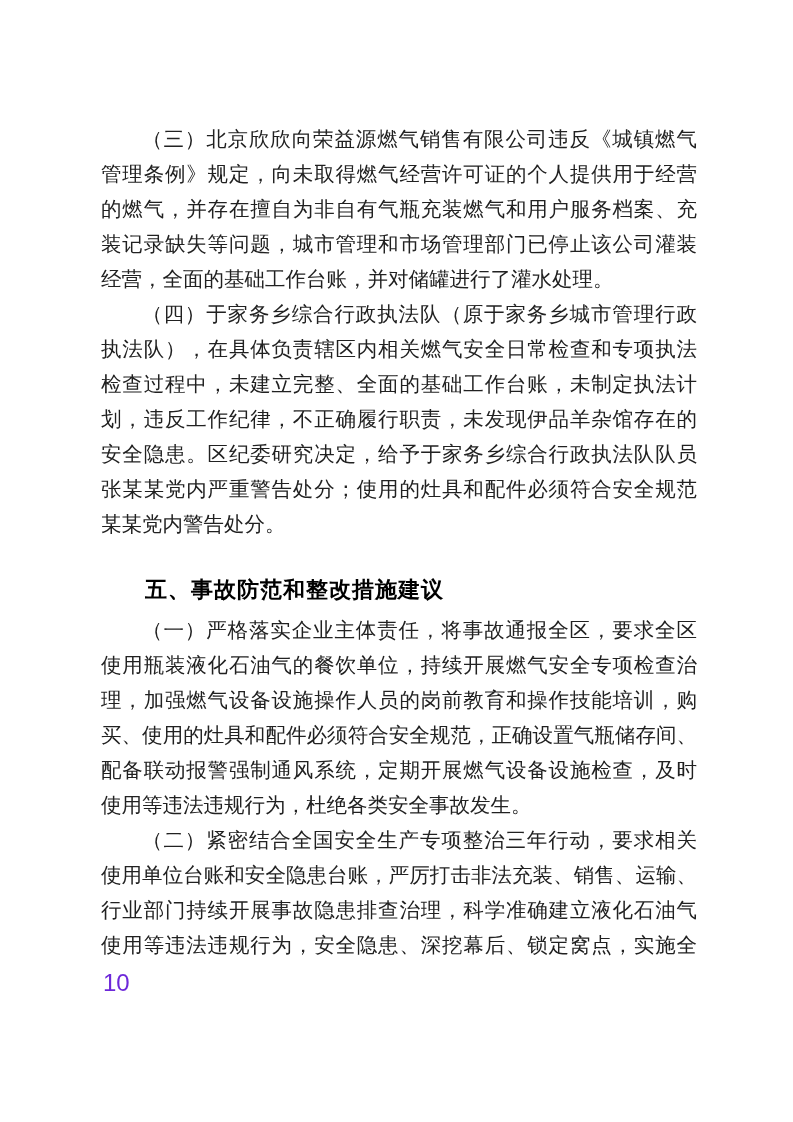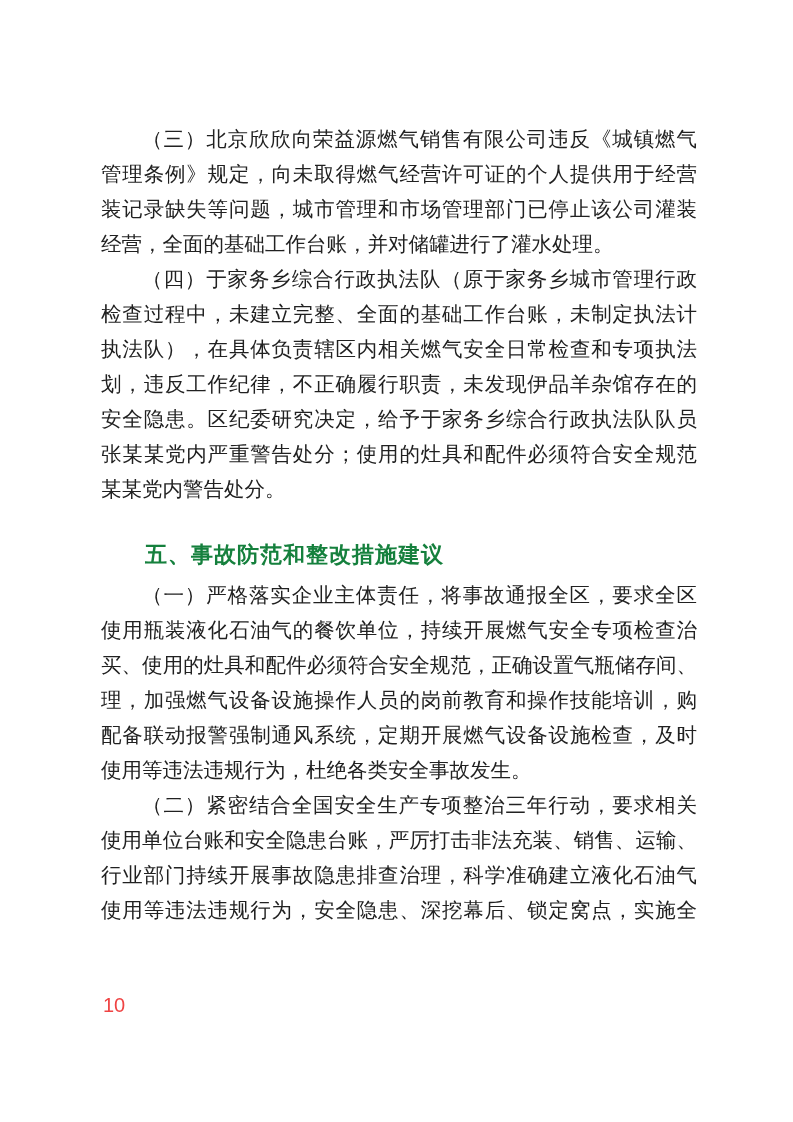--- a/index.html
+++ b/index.html
@@ -44,63 +44,64 @@
     text-align-last: left;
   }
   .heading {
     font-family: "Liberation Sans", sans-serif;
     font-weight: 700;
     font-size: 22px;
     line-height: 35px;
     height: 35px;
     margin: 30px 0 6px 0;
     text-indent: 2em;
-    color: #15803d;
+    color: #000000;
     letter-spacing: 1px;
   }
   .page-number {
     position: absolute;
     left: 103px;
-    top: 993px;
+    top: 971px;
     font-family: "Liberation Sans", sans-serif;
-    font-size: 20px;
+    font-size: 24px;
     line-height: 24px;
-    color: #ef4444;
+    color: #6d28d9;
   }
 </style>
 </head>
 <body>
 
 <div class="page">
   <div class="text-block">
 
     <div class="para">
       <div class="line first">（三）北京欣欣向荣益源燃气销售有限公司违反《城镇燃气</div>
       <div class="line">管理条例》规定，向未取得燃气经营许可证的个人提供用于经营</div>
+      <div class="line">的燃气，并存在擅自为非自有气瓶充装燃气和用户服务档案、充</div>
       <div class="line">装记录缺失等问题，城市管理和市场管理部门已停止该公司灌装</div>
       <div class="line end">经营，全面的基础工作台账，并对储罐进行了灌水处理。</div>
     </div>
 
     <div class="para">
       <div class="line first">（四）于家务乡综合行政执法队（原于家务乡城市管理行政</div>
+      <div class="line">执法队），在具体负责辖区内相关燃气安全日常检查和专项执法</div>
       <div class="line">检查过程中，未建立完整、全面的基础工作台账，未制定执法计</div>
-      <div class="line">执法队），在具体负责辖区内相关燃气安全日常检查和专项执法</div>
       <div class="line">划，违反工作纪律，不正确履行职责，未发现伊品羊杂馆存在的</div>
       <div class="line">安全隐患。区纪委研究决定，给予于家务乡综合行政执法队队员</div>
       <div class="line">张某某党内严重警告处分；使用的灶具和配件必须符合安全规范</div>
       <div class="line end">某某党内警告处分。</div>
     </div>
 
     <div class="heading">五、事故防范和整改措施建议</div>
 
     <div class="para">
       <div class="line first">（一）严格落实企业主体责任，将事故通报全区，要求全区</div>
       <div class="line">使用瓶装液化石油气的餐饮单位，持续开展燃气安全专项检查治</div>
+      <div class="line">理，加强燃气设备设施操作人员的岗前教育和操作技能培训，购</div>
       <div class="line">买、使用的灶具和配件必须符合安全规范，正确设置气瓶储存间、</div>
-      <div class="line">理，加强燃气设备设施操作人员的岗前教育和操作技能培训，购</div>
       <div class="line">配备联动报警强制通风系统，定期开展燃气设备设施检查，及时</div>
       <div class="line end">使用等违法违规行为，杜绝各类安全事故发生。</div>
     </div>
 
     <div class="para">
       <div class="line first">（二）紧密结合全国安全生产专项整治三年行动，要求相关</div>
       <div class="line">使用单位台账和安全隐患台账，严厉打击非法充装、销售、运输、</div>
       <div class="line">行业部门持续开展事故隐患排查治理，科学准确建立液化石油气</div>
       <div class="line">使用等违法违规行为，安全隐患、深挖幕后、锁定窝点，实施全</div>
     </div>

